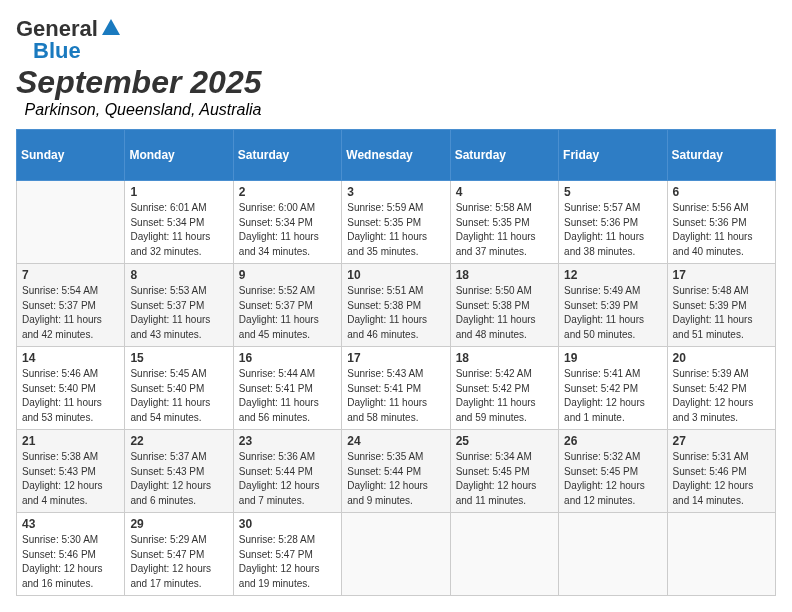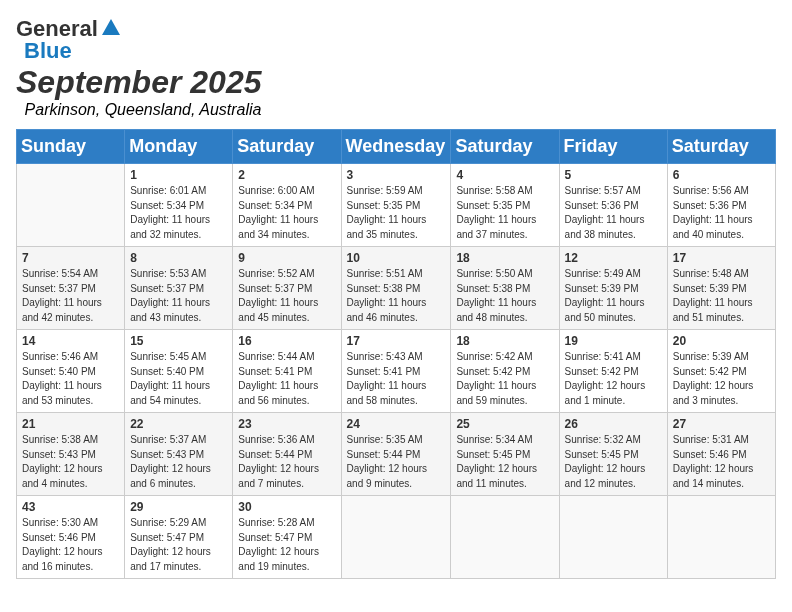--- a/index.html
+++ b/index.html
@@ -37,23 +37,23 @@
       color: #000000;
     }
     .calendar {
       width: 100%;
       border-collapse: collapse;
       border: 1px solid #ccc;
     }
     .calendar th {
       background-color: #2e7dc5;
       color: #fff;
-      font-size: 18px;
+      font-size: 12px;
       font-weight: bold;
-      padding: 6px 4px;
+      padding: 18px 4px;
       text-align: left;
       border: 1px solid #4a8fd0;
     }
     .calendar td {
       vertical-align: top;
       padding: 4px 5px;
       border: 1px solid #ccc;
       font-size: 10.5px;
       color: #333;
       width: 107px;
@@ -87,21 +87,21 @@
 <div class="header">
   <div class="logo">
     <div style="display:flex; align-items:center;">
       <span style="font-size:22px; font-weight:bold; color:#333;">General</span>
       <span style="display:inline-block; margin-left:2px; vertical-align:middle;">
         <svg width="22" height="20" viewBox="0 0 22 20">
           <polygon points="2,18 11,2 20,18" fill="#1a7abf"></polygon>
         </svg>
       </span>
     </div>
-    <span style="font-size:22px; font-weight:bold; color:#1a7abf; margin-top:-4px; margin-left:8px;">Blue</span>
+    <span style="font-size:22px; font-weight:bold; color:#1a7abf; margin-top:-4px; margin-left:17px;">Blue</span>
   </div>
   <div class="title-section">
     <h1>September 2025</h1>
     <h2>Parkinson, Queensland, Australia</h2>
   </div>
 </div>
 
 <table class="calendar">
   <thead>
     <tr>

